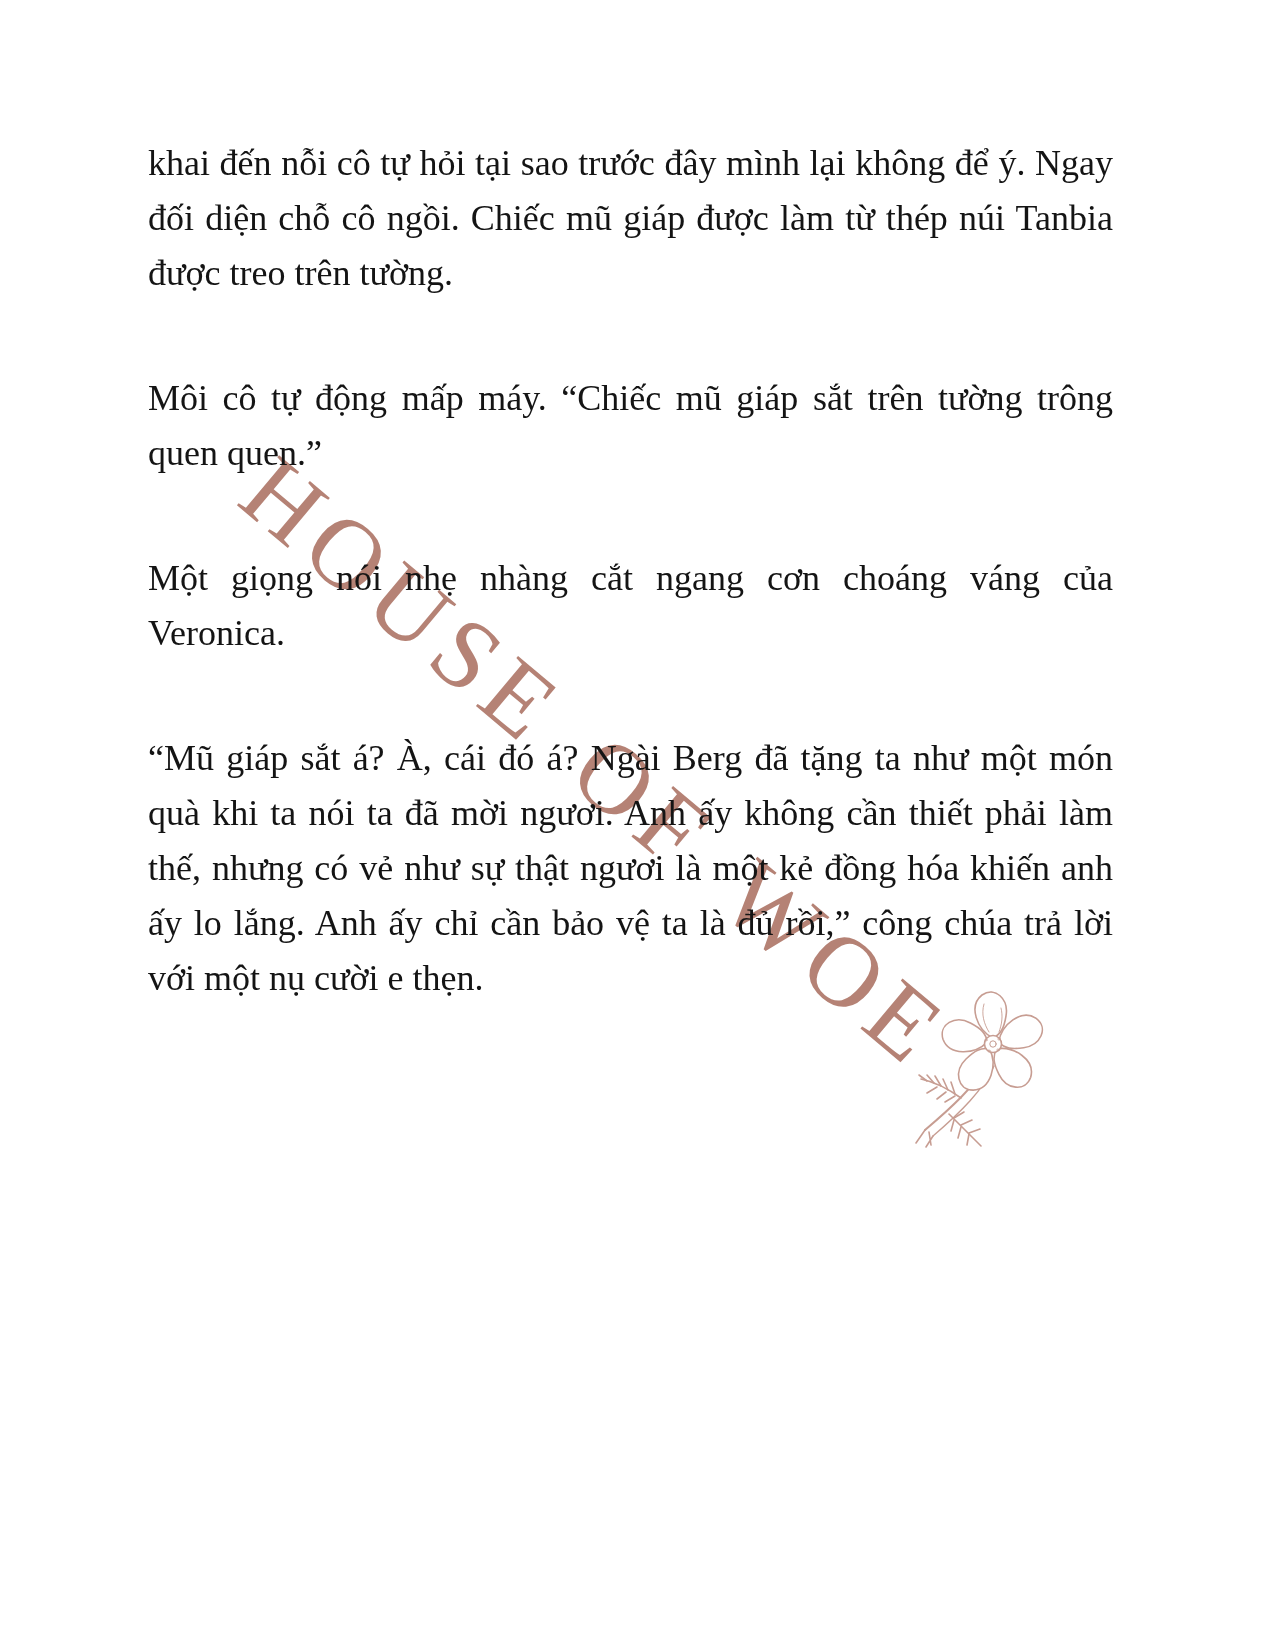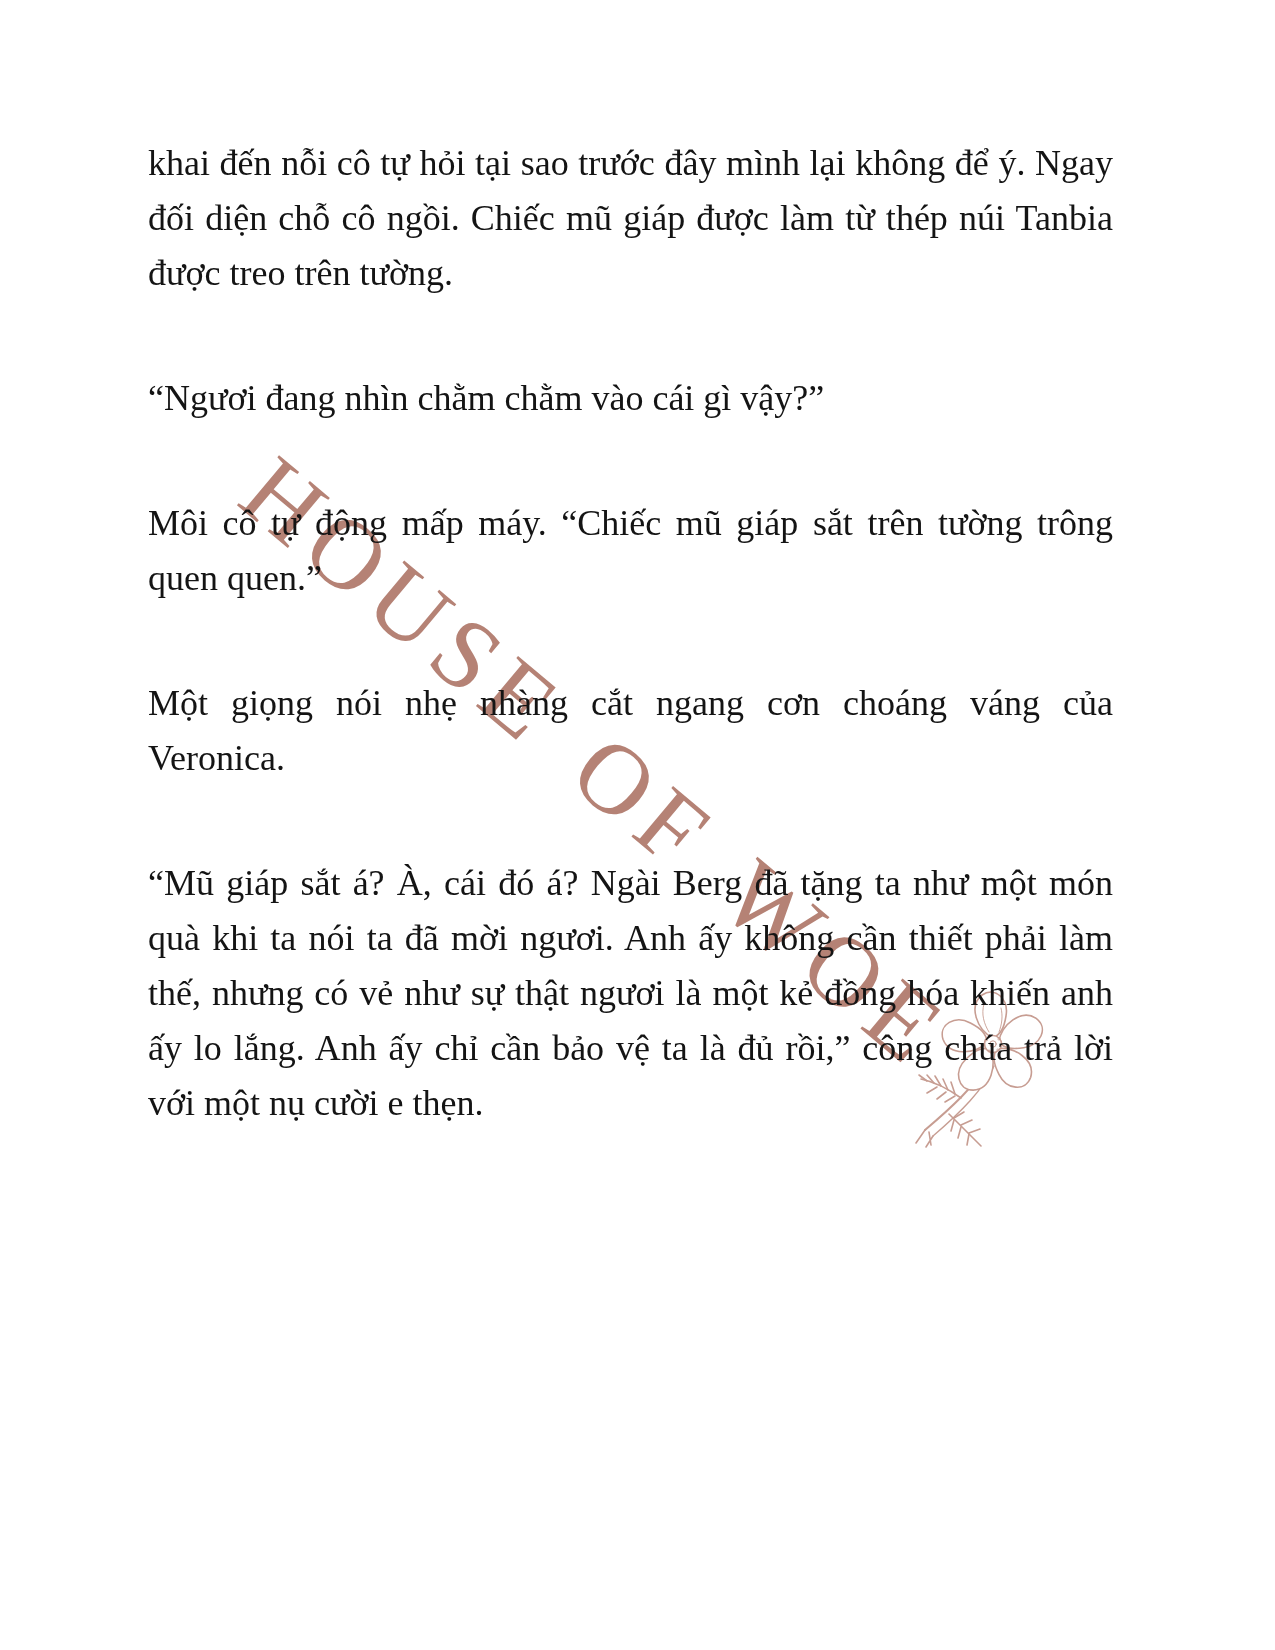--- a/index.html
+++ b/index.html
@@ -102,19 +102,18 @@
         <circle cx="93" cy="58" r="1.1" stroke-width="0.8"></circle>
         <circle cx="106" cy="57" r="1.1" stroke-width="0.8"></circle>
         <circle cx="96" cy="69" r="1.1" stroke-width="0.8"></circle>
         <circle cx="105" cy="68" r="1.1" stroke-width="0.8"></circle>
       </g>
     </g>
   </svg>
 
   <main class="content">
     <p>khai đến nỗi cô tự hỏi tại sao trước đây mình lại không để ý. Ngay đối diện chỗ cô ngồi. Chiếc mũ giáp được làm từ thép núi Tanbia được treo trên tường.</p>
-    <p>“Ngươi đang nhìn chằm chằm vào cái gì vậy?”</p>
     <p>Môi cô tự động mấp máy. “Chiếc mũ giáp sắt trên tường trông quen quen.”</p>
     <p>Một giọng nói nhẹ nhàng cắt ngang cơn choáng váng của Veronica.</p>
     <p>“Mũ giáp sắt á? À, cái đó á? Ngài Berg đã tặng ta như một món quà khi ta nói ta đã mời ngươi. Anh ấy không cần thiết phải làm thế, nhưng có vẻ như sự thật ngươi là một kẻ đồng hóa khiến anh ấy lo lắng. Anh ấy chỉ cần bảo vệ ta là đủ rồi,” công chúa trả lời với một nụ cười e thẹn.</p>
   </main>
 
 </div>
 
 </body></html>

